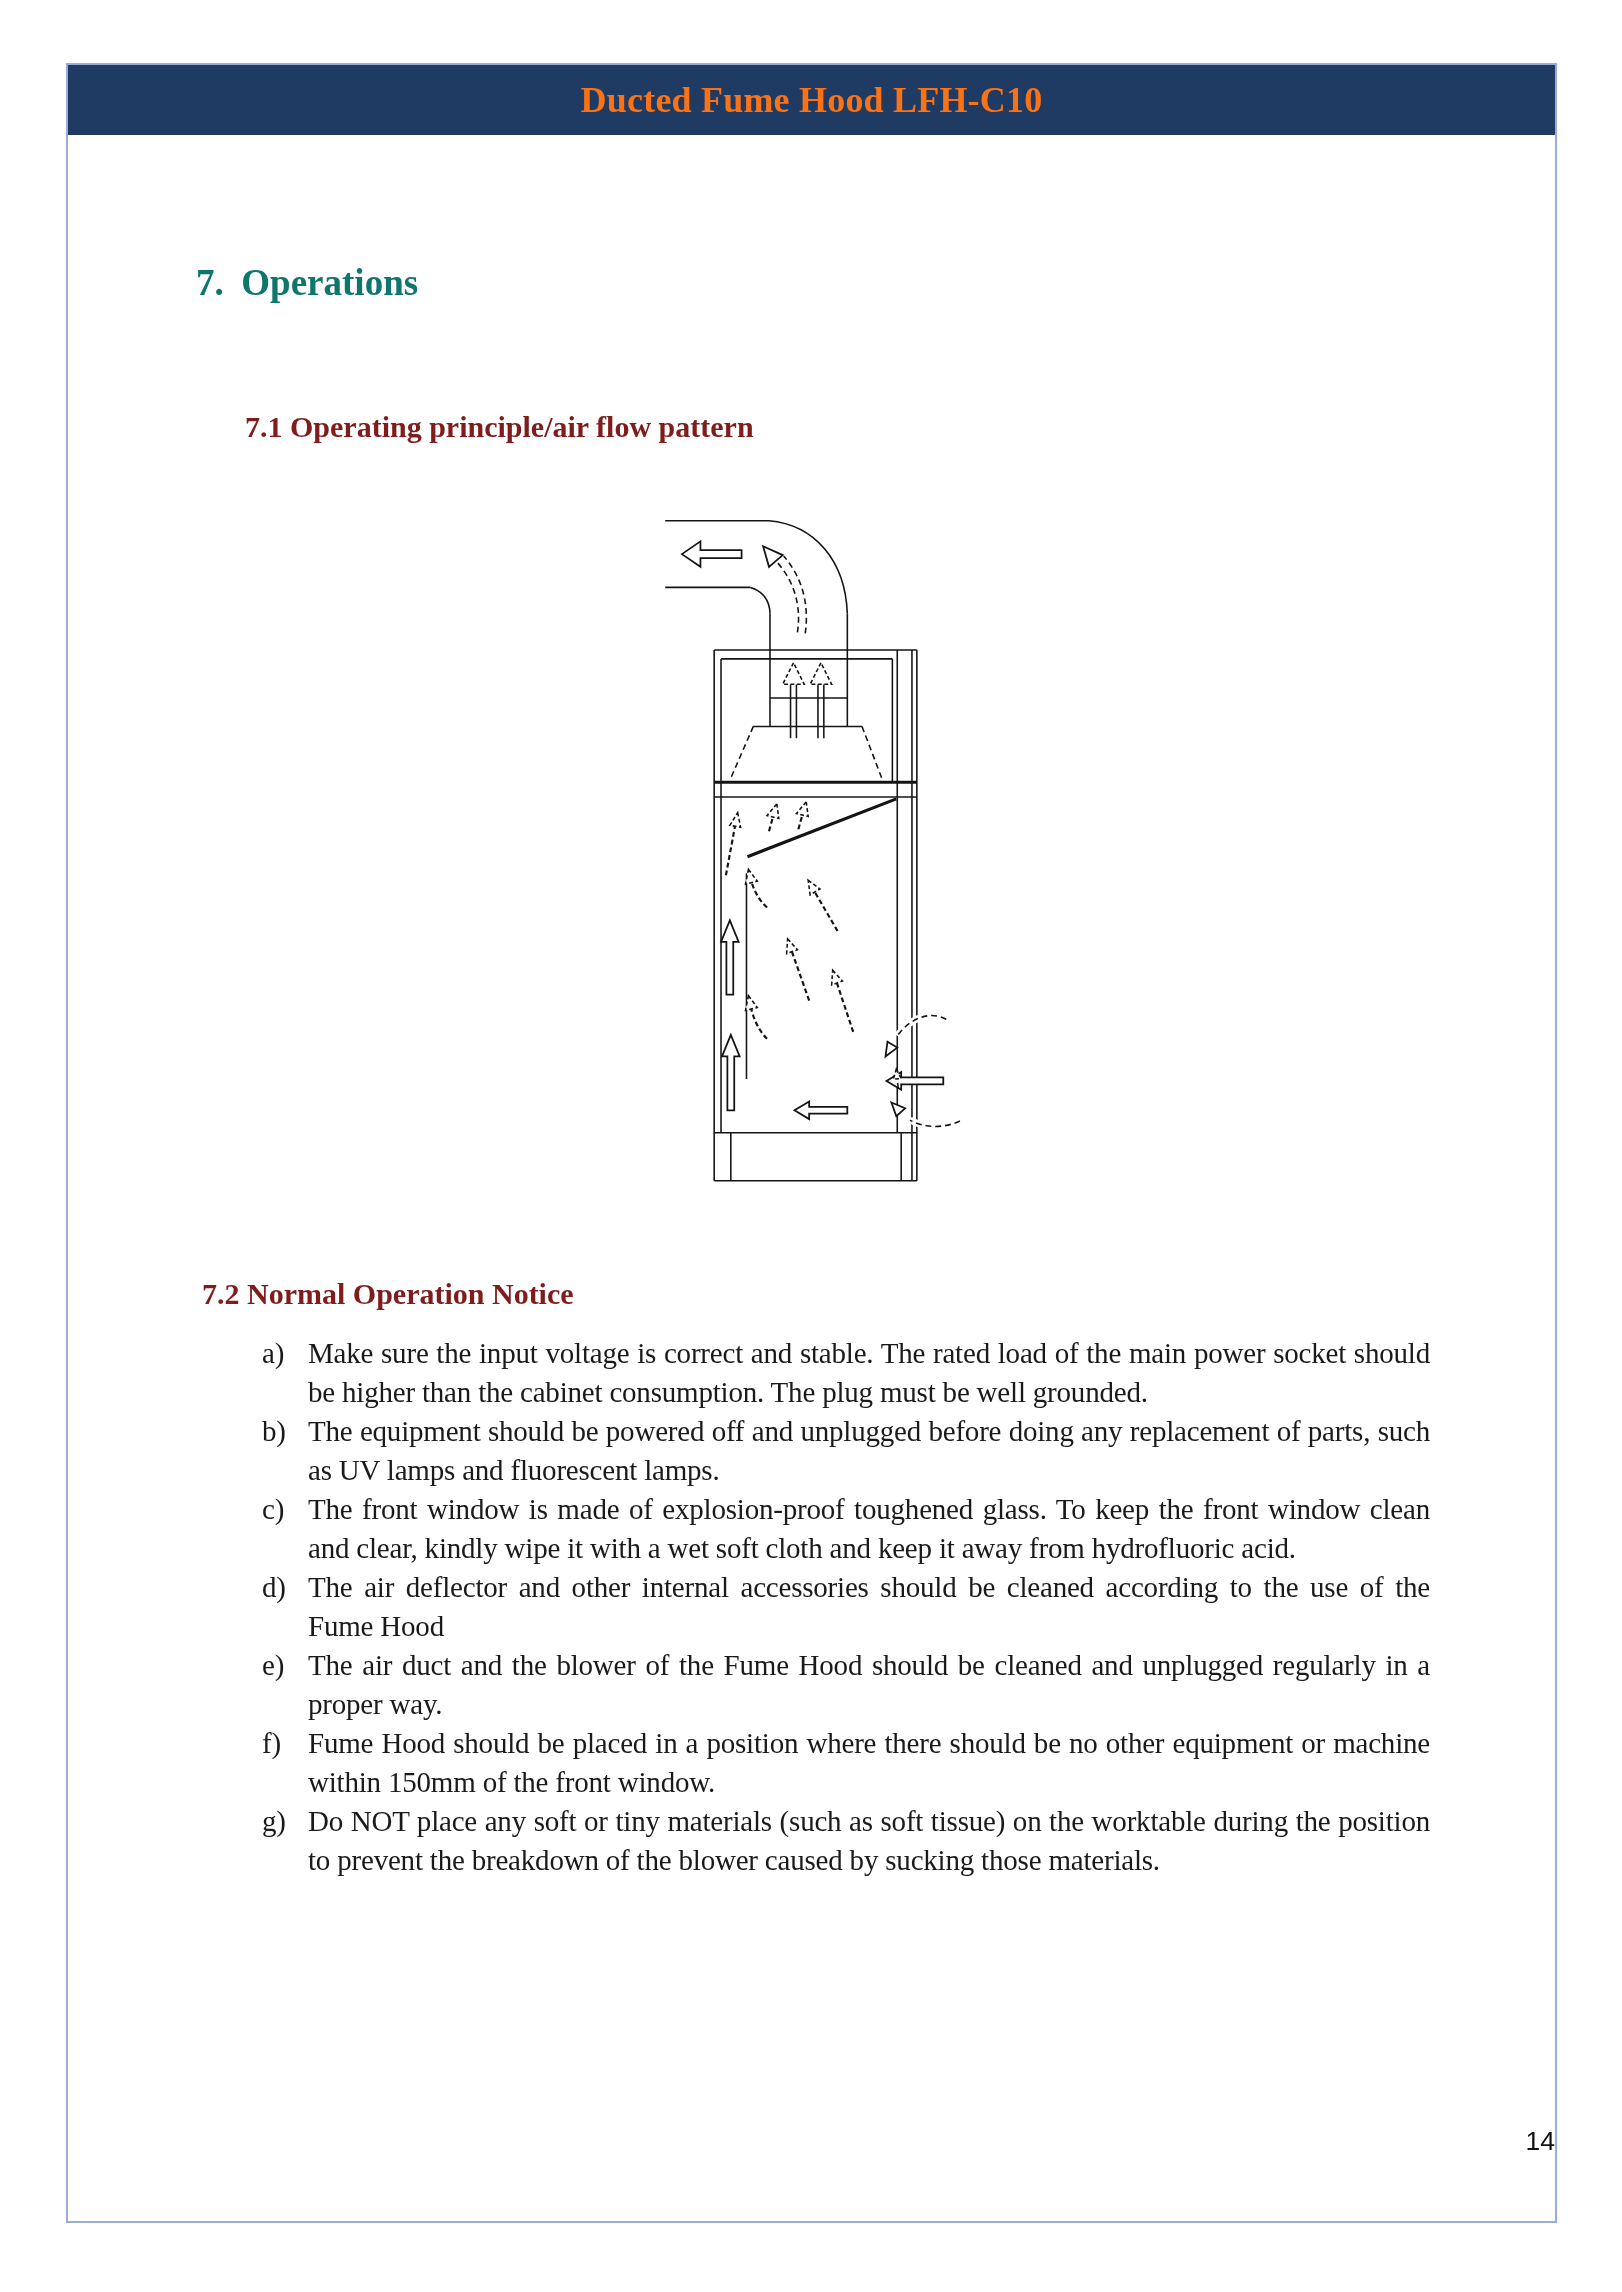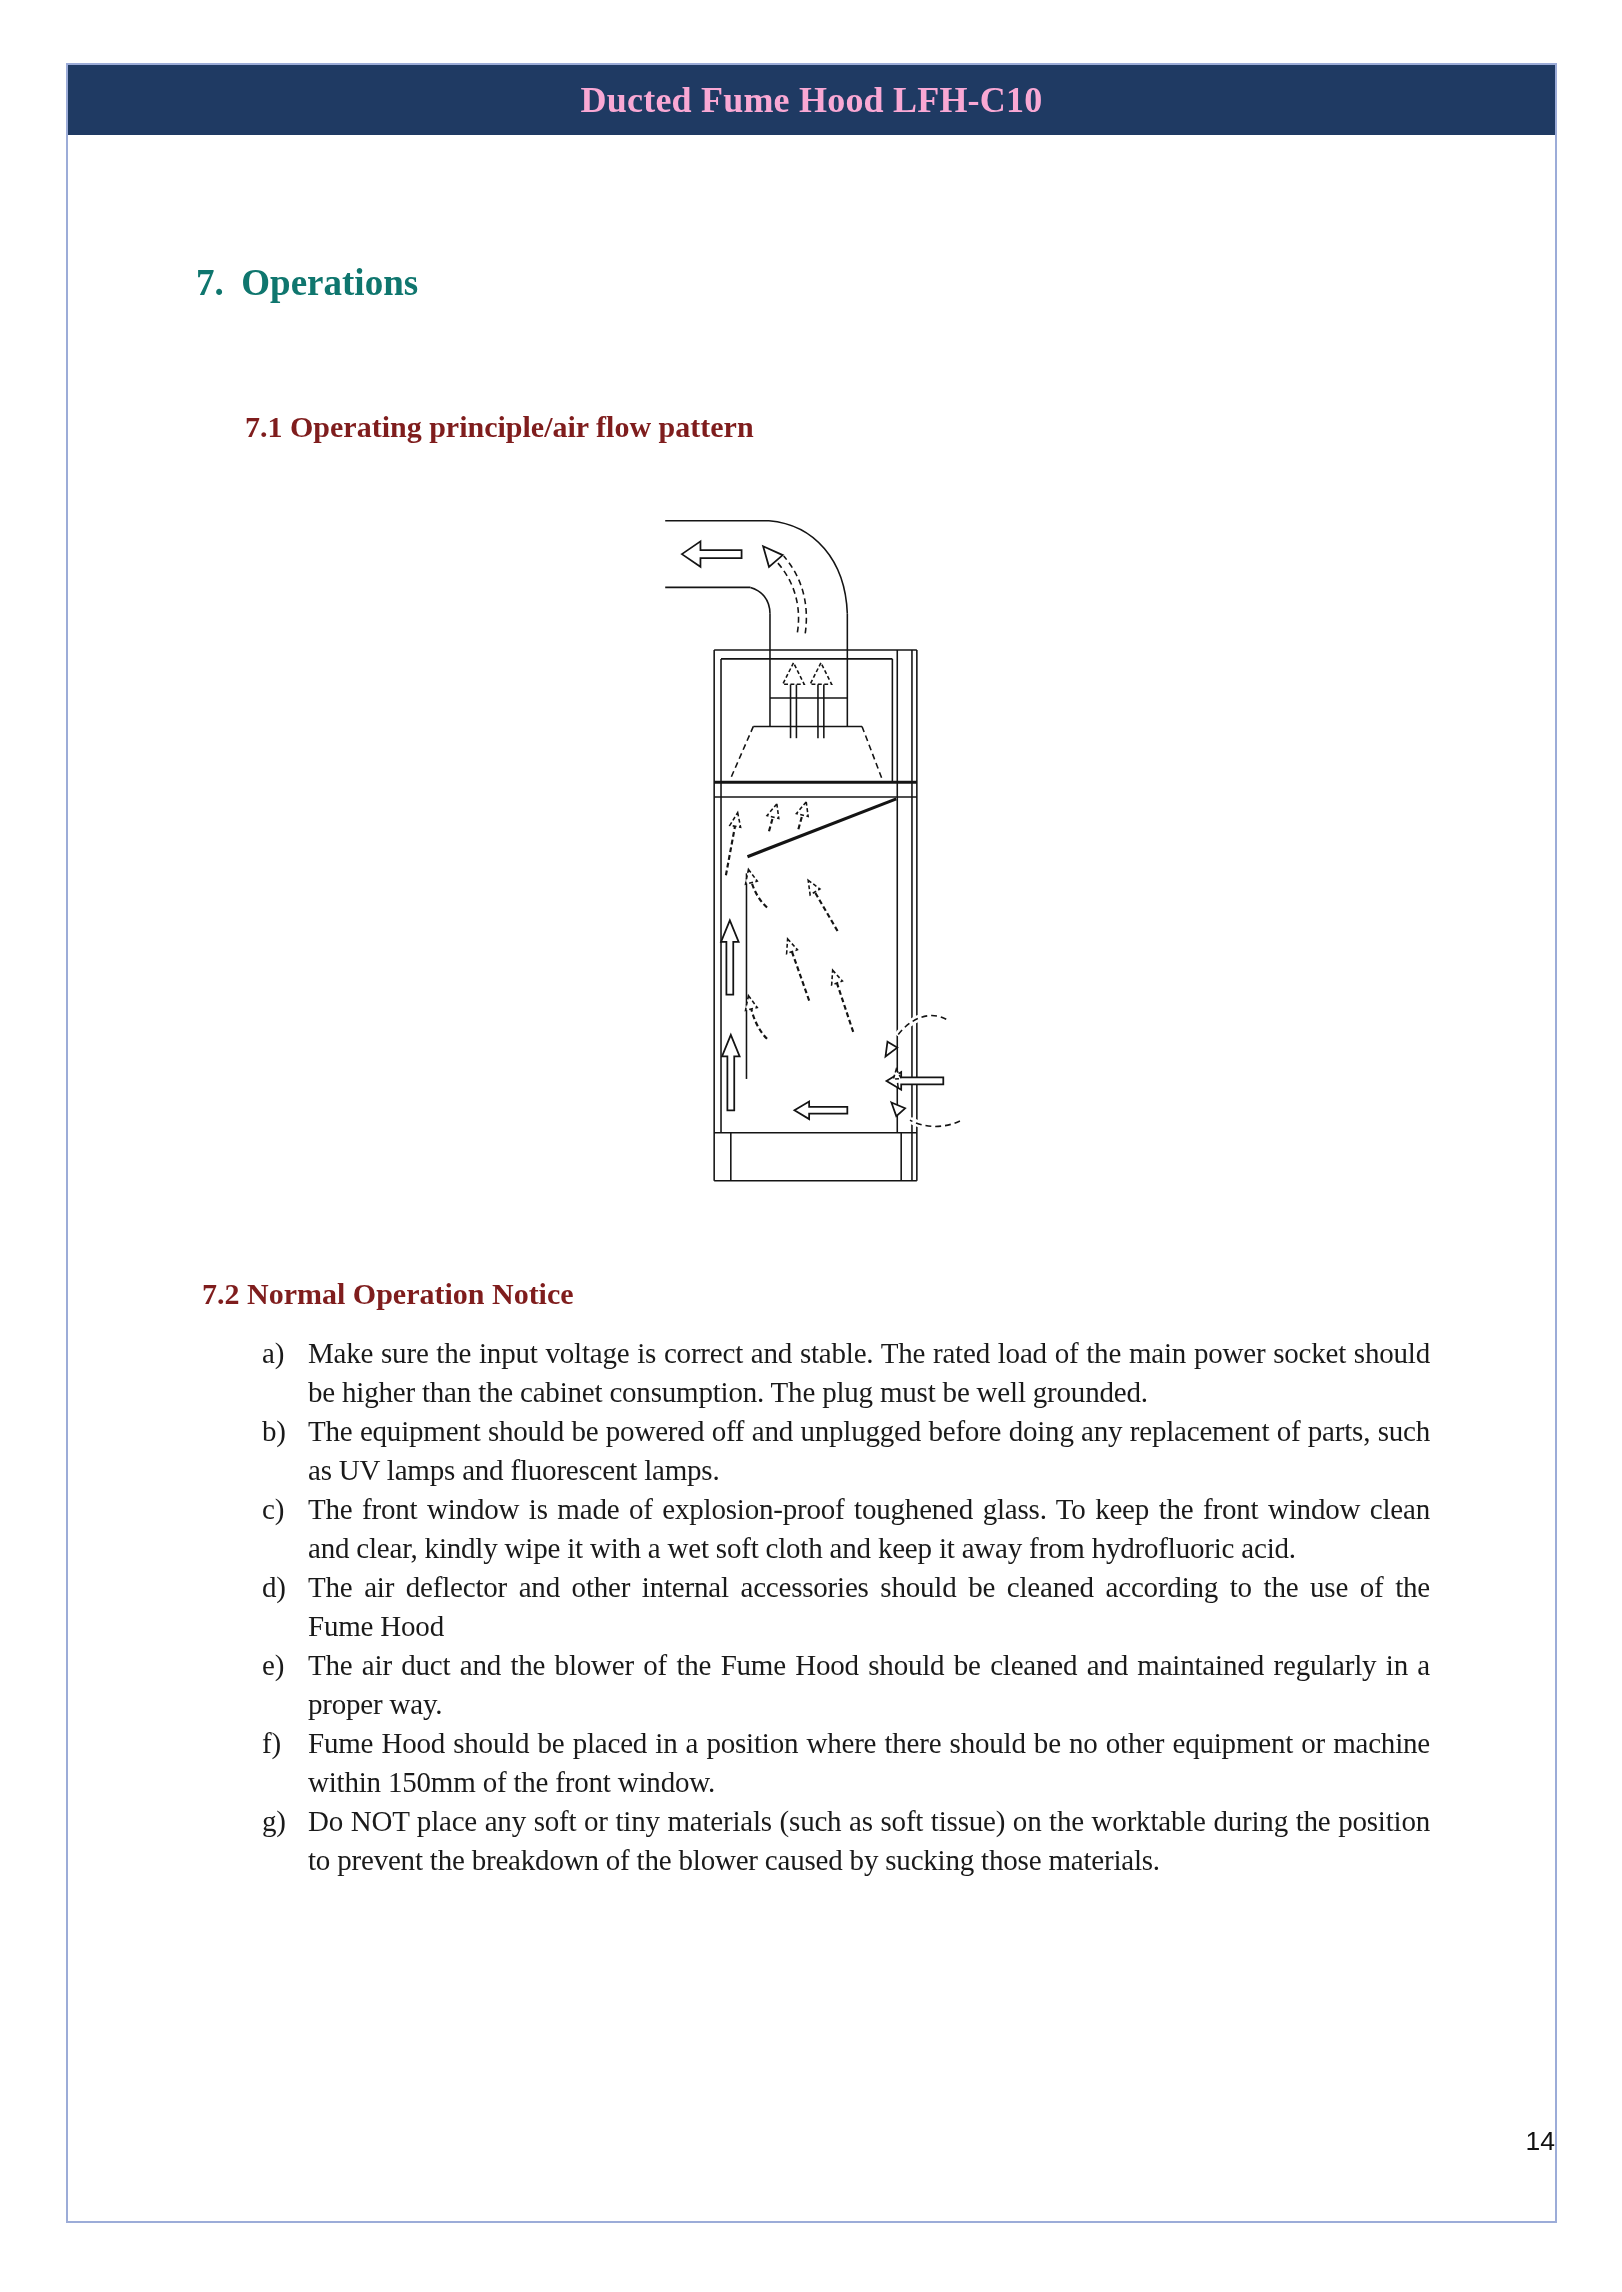--- a/index.html
+++ b/index.html
@@ -6,21 +6,21 @@
   body{width:1622px;height:2293px;position:relative;font-family:"Liberation Serif",serif;color:#1A1A1A;}
   .page-border{
     position:absolute;left:66px;top:63px;width:1487px;height:2156px;
     border:2.9px solid #9CACD8;background:#ffffff;
   }
   .header-bar{
     position:absolute;left:0;top:0;width:100%;height:70px;
     background:#1F3A63;display:flex;align-items:center;justify-content:center;
   }
   .header-title{
-    color:#f9a8d4;font-weight:bold;font-size:36px;letter-spacing:0.2px;
+    color:#f97316;font-weight:bold;font-size:36px;letter-spacing:0.2px;
     font-family:"Liberation Serif",serif;
   }
   .h-operations{
     position:absolute;left:128px;top:196px;
     color:#0f766e;font-weight:bold;font-size:37px;white-space:nowrap;
   }
   .h-operations .num{margin-right:17.6px;}
   .h-sub{
     position:absolute;font-weight:bold;color:#7f1d1d;white-space:nowrap;
     font-size:30px;
@@ -174,21 +174,21 @@
     <div class="notice-item">
       <span class="marker">c)</span>
       <span class="txt">The front window is made of explosion-proof toughened glass. To keep the front window clean and clear, kindly wipe it with a wet soft cloth and keep it away from hydrofluoric acid.</span>
     </div>
     <div class="notice-item">
       <span class="marker">d)</span>
       <span class="txt">The air deflector and other internal accessories should be cleaned according to the use of the Fume Hood</span>
     </div>
     <div class="notice-item">
       <span class="marker">e)</span>
-      <span class="txt">The air duct and the blower of the Fume Hood should be cleaned and maintained regularly in a proper way.</span>
+      <span class="txt">The air duct and the blower of the Fume Hood should be cleaned and unplugged regularly in a proper way.</span>
     </div>
     <div class="notice-item">
       <span class="marker">f)</span>
       <span class="txt">Fume Hood should be placed in a position where there should be no other equipment or machine within 150mm of the front window.</span>
     </div>
     <div class="notice-item">
       <span class="marker">g)</span>
       <span class="txt">Do NOT place any soft or tiny materials (such as soft tissue) on the worktable during the position to prevent the breakdown of the blower caused by sucking those materials.</span>
     </div>
   </div>

